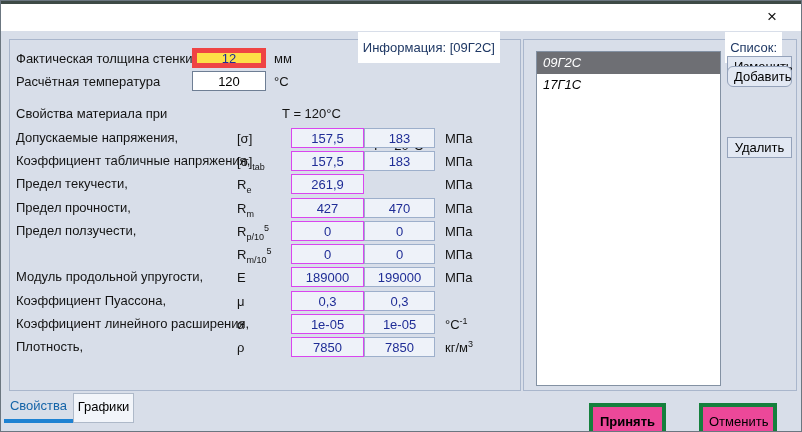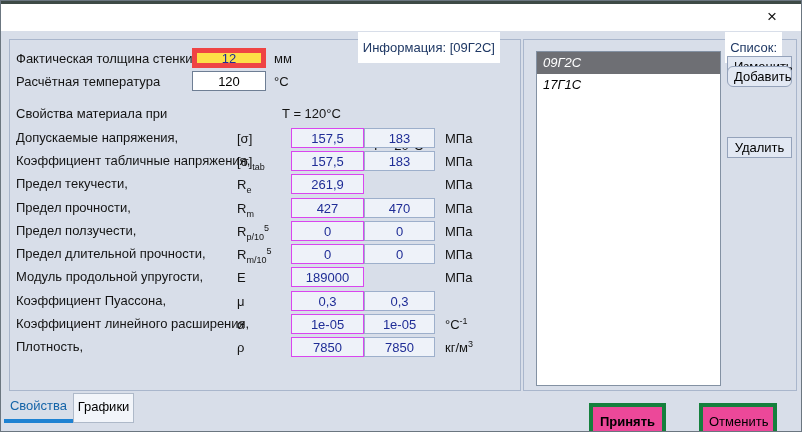--- a/index.html
+++ b/index.html
@@ -87,30 +87,30 @@
       <span class="punit"><span>МПа</span><sup></sup></span>
     </div>
     <div class="prow" style="top:181px;">
       <span class="lbl plabel">Предел ползучести,</span>
       <span class="psym"><span>R</span><sub>p/10</sub><sup>5</sup></span>
       <input class="fld pf1" value="0" style="">
       <input class="fld pf2" value="0" style="">
       <span class="punit"><span>МПа</span><sup></sup></span>
     </div>
     <div class="prow" style="top:204px;">
-      <span class="lbl plabel">Предел длительной прочности,</span>
       <span class="psym"><span>R</span><sub>m/10</sub><sup>5</sup></span>
       <input class="fld pf1" value="0" style="">
       <input class="fld pf2" value="0" style="">
       <span class="punit"><span>МПа</span><sup></sup></span>
     </div>
     <div class="prow" style="top:227px;">
       <span class="lbl plabel">Модуль продольной упругости,</span>
       <span class="psym"><span>E</span><sub></sub><sup></sup></span>
       <input class="fld pf1" value="189000" style="">
+      <input class="fld pf2" value="199000" style="">
       <span class="punit"><span>МПа</span><sup></sup></span>
     </div>
     <div class="prow" style="top:251px;">
       <span class="lbl plabel">Коэффициент Пуассона,</span>
       <span class="psym"><span>μ</span><sub></sub><sup></sup></span>
       <input class="fld pf1" value="0,3" style="">
       <input class="fld pf2" value="0,3" style="">
       <span class="punit"><span></span><sup></sup></span>
     </div>
     <div class="prow" style="top:274px;">

